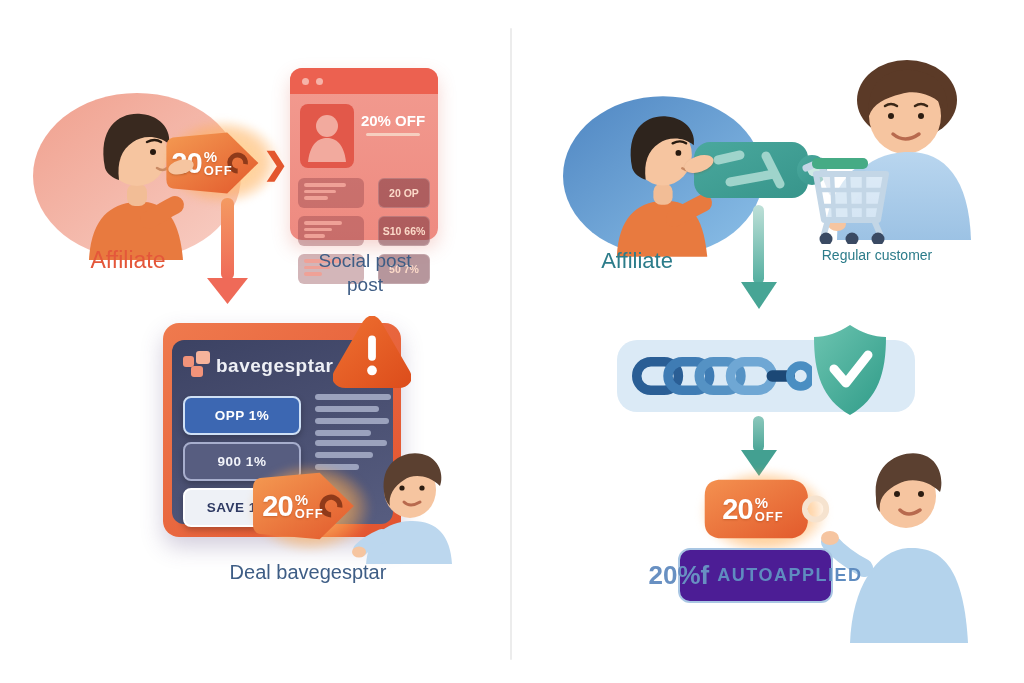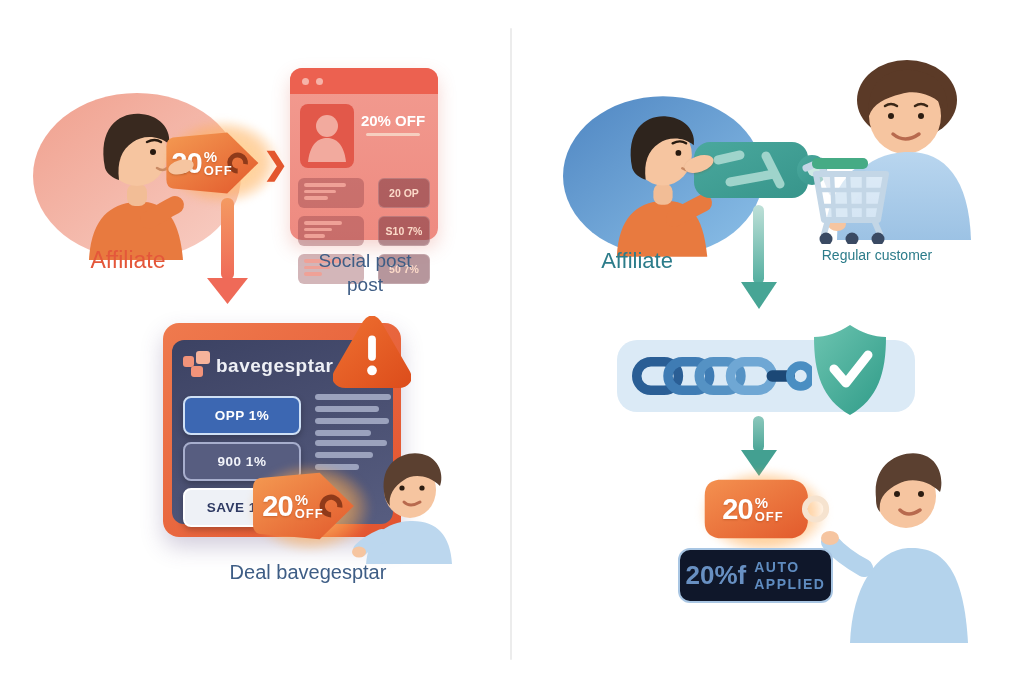--- a/index.html
+++ b/index.html
@@ -65,23 +65,23 @@
   .coupon{left:183px;width:114px;height:35px;border-radius:8px;display:flex;align-items:center;justify-content:center;
     font-size:13.5px;font-weight:800;letter-spacing:.5px;box-shadow:0 3px 6px rgba(0,0,0,.25);}
   .coupon-0{top:396px;background:#3c67b2;border:2px solid #cfe0f5;color:#ffffff;}
   .coupon-1{top:442px;background:#575d80;border:2px solid #a7aecd;color:#f2f4fa;}
   .coupon-2{top:488px;background:#eef1f6;border:2px solid #ffffff;color:#2e3a63;}
   .agg-lines{left:315px;width:76px;display:flex;flex-direction:column;gap:6px;}
   .agg-lines i{display:block;height:6px;border-radius:3px;background:#9ba2bd;}
 
   
   .auto-box{left:678px;top:548px;width:155px;height:55px;border:2px solid #a9c6e3;border-radius:12px;
-    background:#0f172a;display:flex;align-items:center;justify-content:center;gap:8px;box-sizing:border-box;}
+    background:#4c1d95;display:flex;align-items:center;justify-content:center;gap:8px;box-sizing:border-box;}
   .auto-amount{color:#6890c2;font-size:26px;font-weight:bold;}
-  .auto-stack{display:flex;flex-direction:column;line-height:1.2;color:#5f8cc0;font-size:14px;font-weight:800;letter-spacing:1.5px;}
+  .auto-stack{display:flex;flex-direction:row;line-height:1.2;color:#5f8cc0;font-size:18px;font-weight:800;letter-spacing:1.5px;}
 
   
   .chain-box{left:617px;top:340px;width:298px;height:72px;border-radius:20px;background:#dbeaf6;}
 
   .hand{background:#f6c5a0;border-radius:50%;box-shadow:0 1px 2px rgba(120,70,30,.25);}
 </style>
 </head>
 <body>
 
 <div class="canvas">
@@ -151,21 +151,21 @@
             <i style="width:44%"></i>
           </span>
         <span class="row-badge">20 OP</span>
       </div>
       <div class="row">
         <span class="row-lines">
             <i style="width:70%"></i>
             <i style="width:52%"></i>
             <i style="width:38%"></i>
           </span>
-        <span class="row-badge">S10 7%</span>
+        <span class="row-badge">S10 66%</span>
       </div>
       <div class="row">
         <span class="row-lines">
             <i style="width:74%"></i>
             <i style="width:48%"></i>
             <i style="width:34%"></i>
           </span>
         <span class="row-badge">50 7%</span>
       </div>
     </div>

